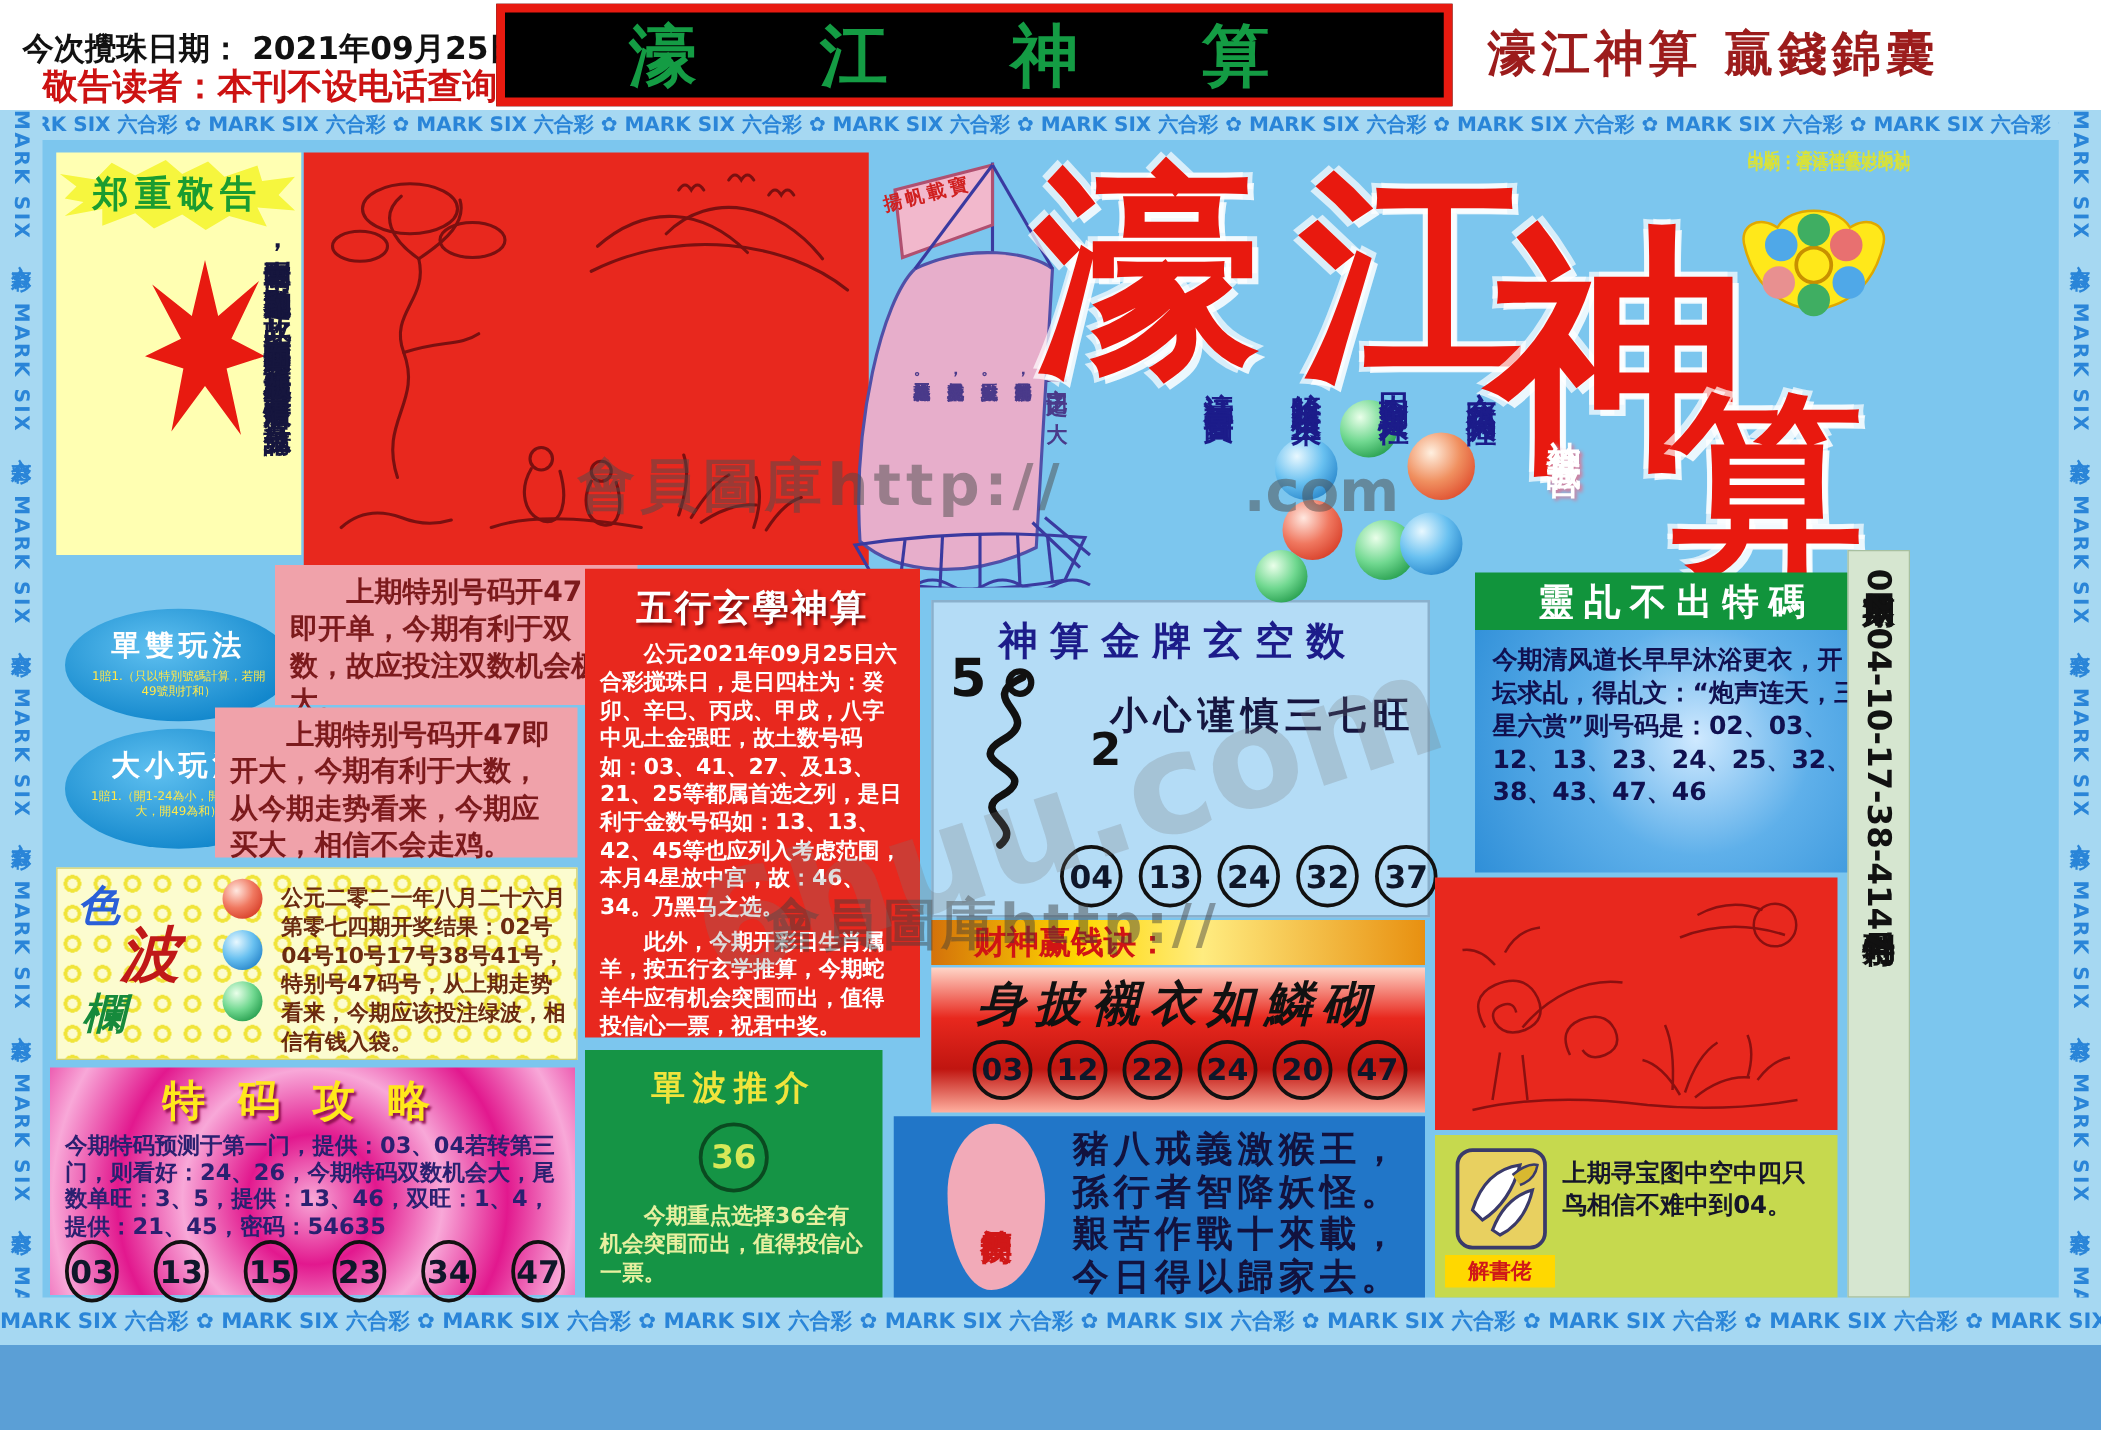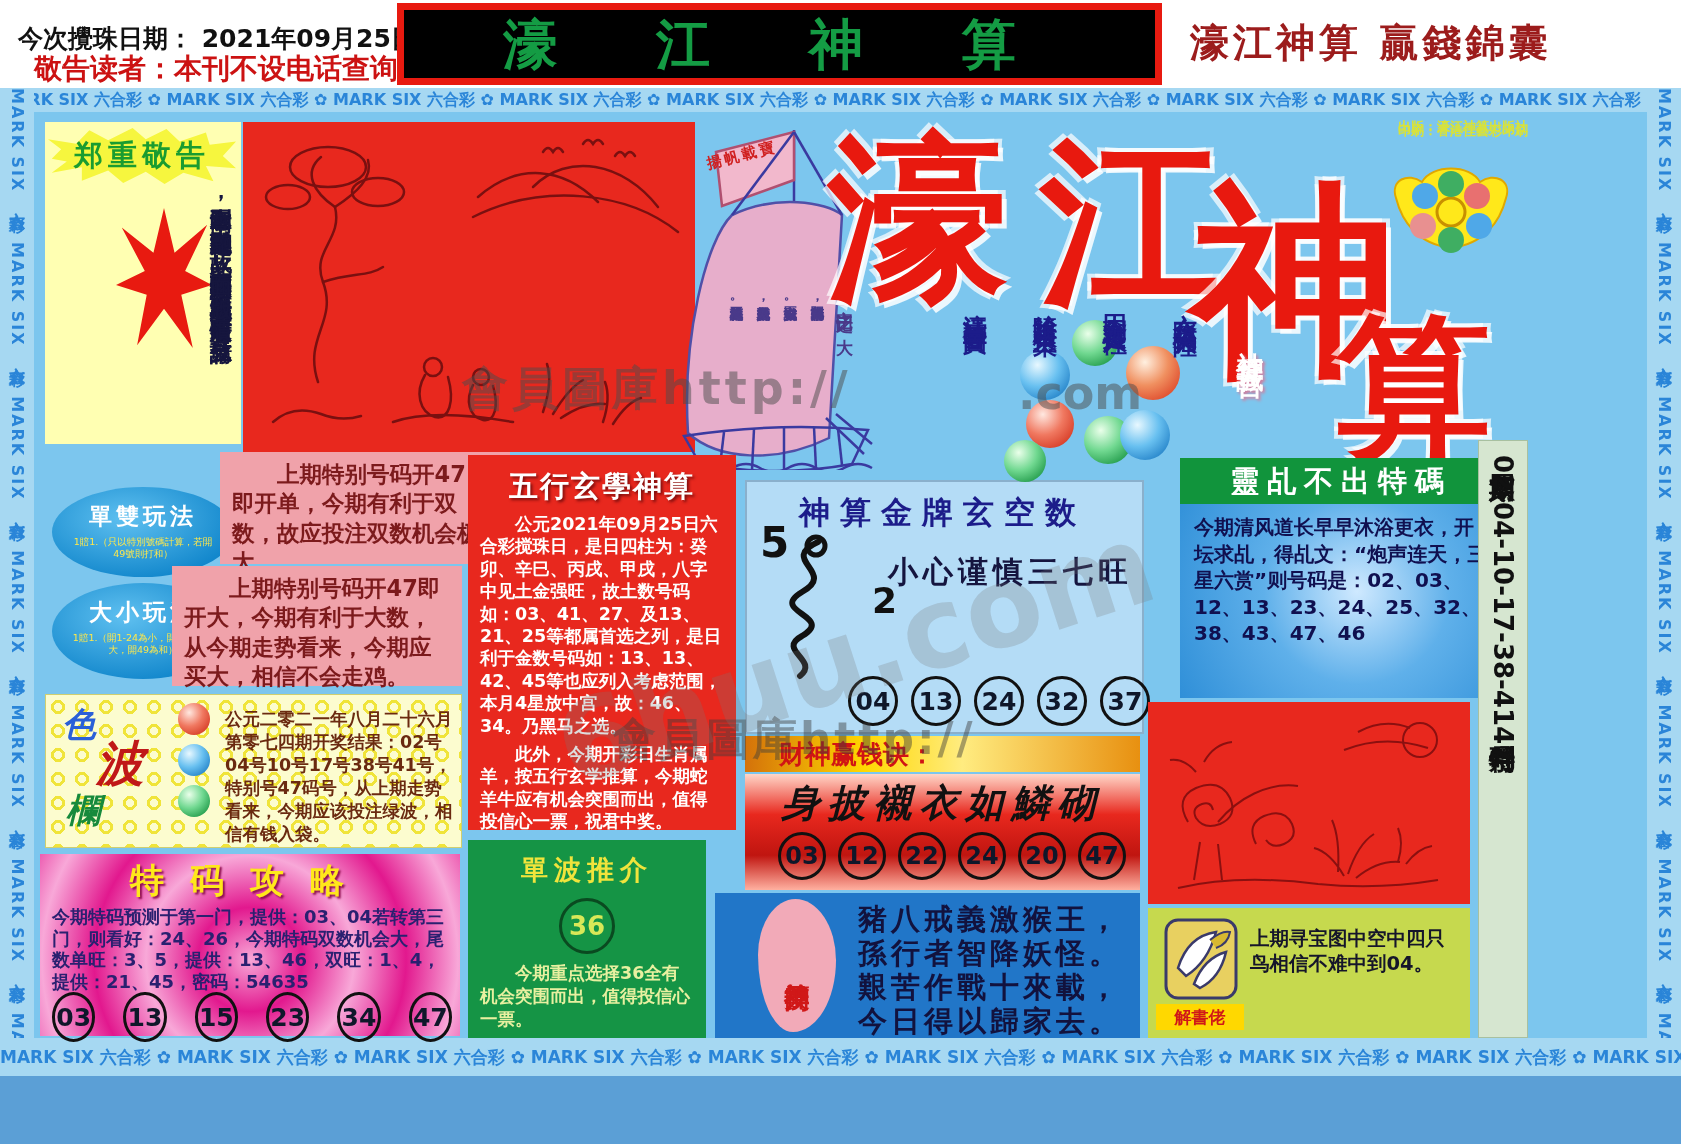--- a/index.html
+++ b/index.html
@@ -148,21 +148,21 @@
   .decoder-label{left:1156px;top:1004px;width:88px;height:26px;background:#ffd800;text-align:center;
      line-height:26px;font-size:17px;font-weight:bold;color:#d01818;}
   .result-strip{left:1478px;top:440px;width:50px;height:598px;background:#d6e6d0;border:1px solid #a8c0a0;
      display:flex;justify-content:center;box-sizing:border-box;}
   .result-text{writing-mode:vertical-rl;text-orientation:mixed;font-size:26px;font-weight:bold;
      color:#111;margin-top:14px;}
 
   
   .wm{z-index:50;pointer-events:none;font-weight:bold;}
   .wm1{left:462px;top:358px;font-size:46px;color:rgba(75,75,75,.5);letter-spacing:4px;}
-  .wm1b{left:1018px;top:366px;font-size:46px;color:rgba(75,75,75,.5);}
+  .wm1b{left:995px;top:366px;font-size:46px;color:rgba(75,75,75,.5);}
   .wm2{left:612px;top:710px;font-size:44px;color:rgba(60,60,60,.45);letter-spacing:3px;}
   .wm3{left:545px;top:590px;font-size:112px;color:rgba(120,120,120,.25);transform:rotate(-18deg);}
 </style>
 </head>
 <body>
 
 <div class="page">
 
   <div class="abs header-bar">
     <div class="abs draw-date">今次攪珠日期：  2021年09月25日</div>

